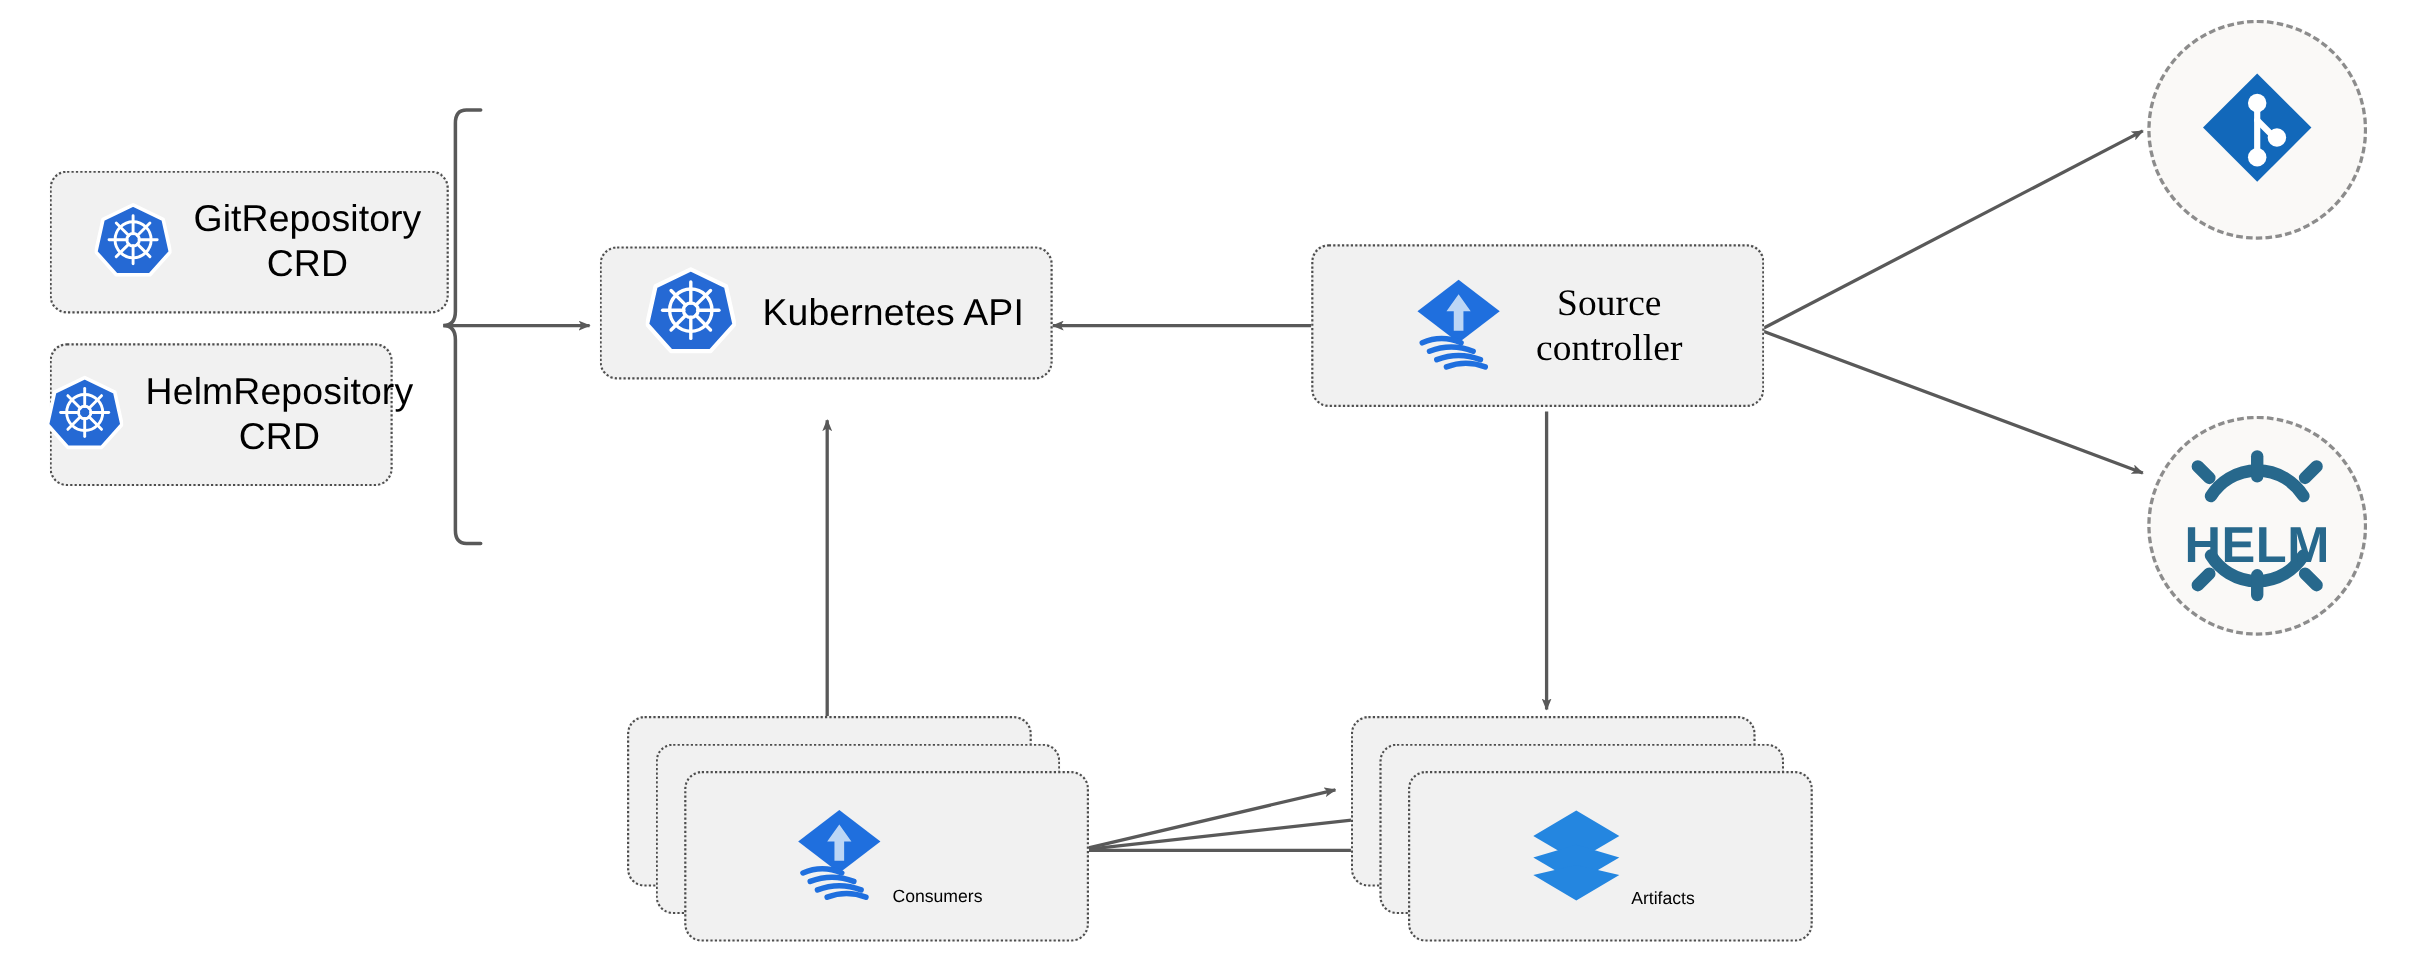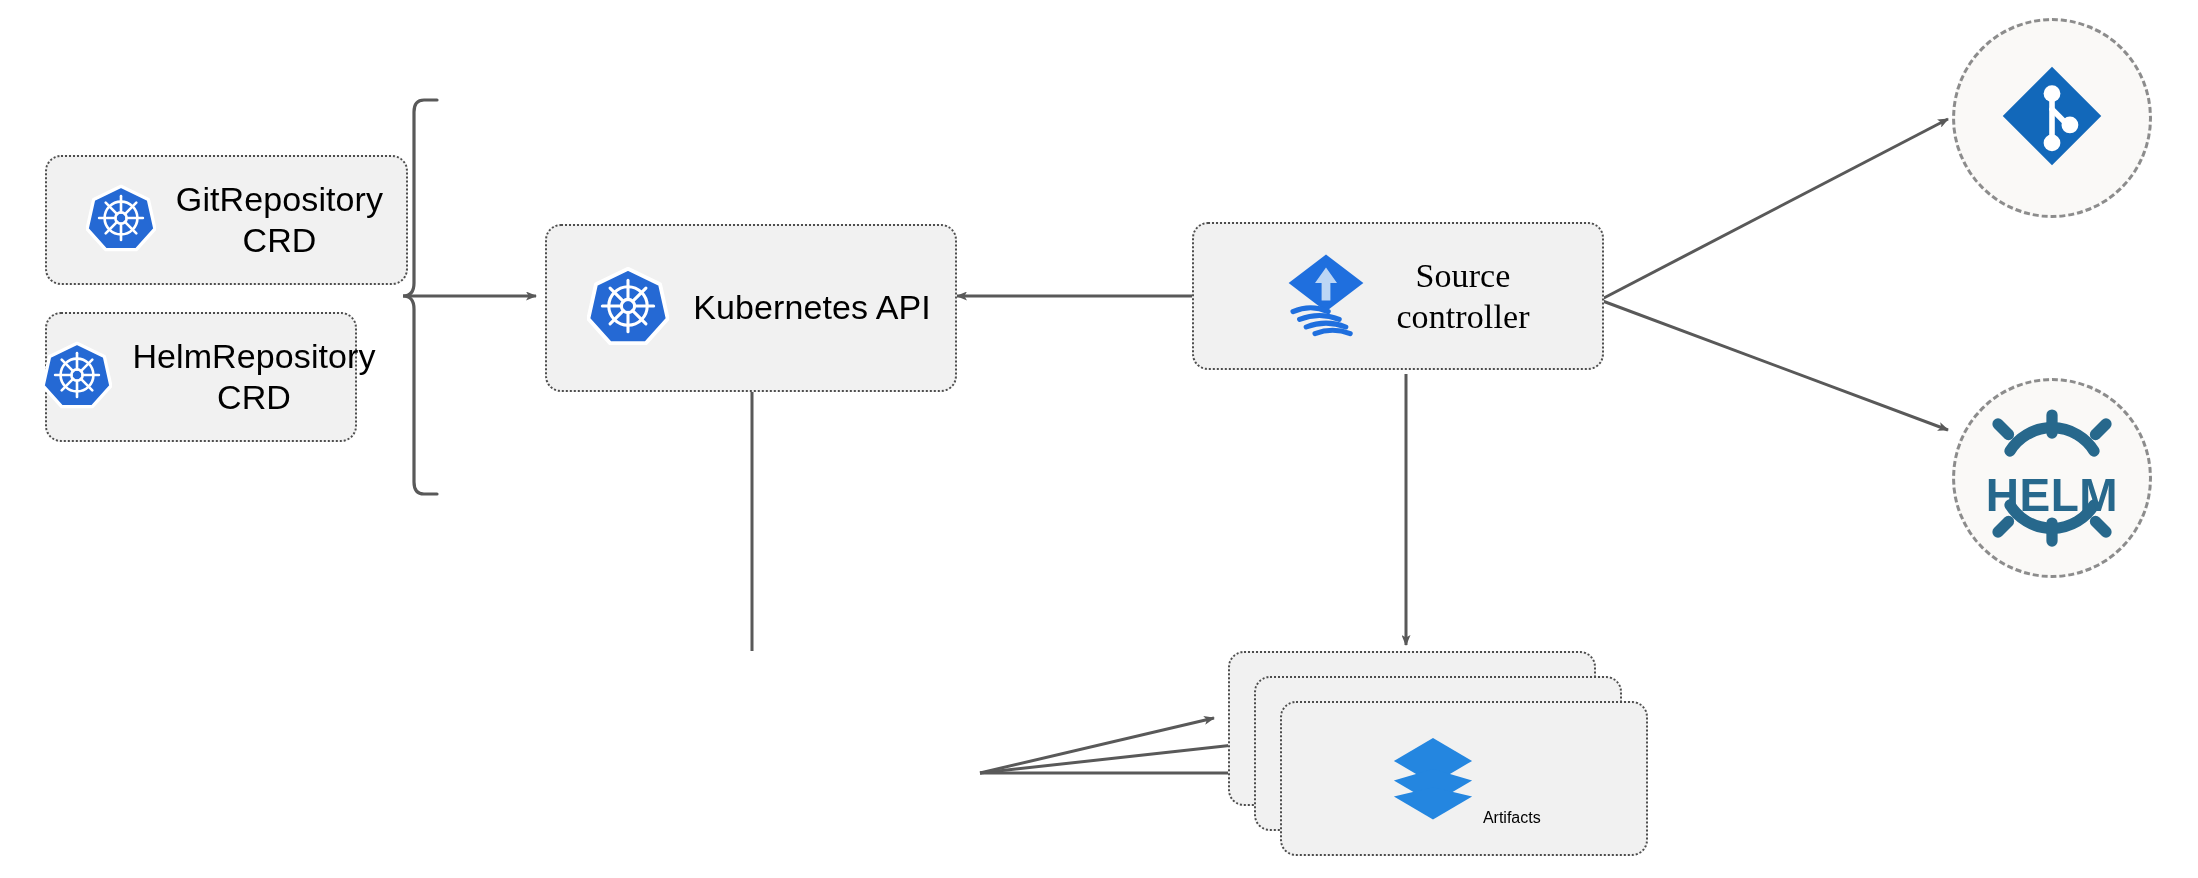--- a/index.html
+++ b/index.html
@@ -179,21 +179,21 @@
             <line x1="46" y1="18" x2="35.6" y2="28.4"></line>
             <line x1="28.4" y1="35.6" x2="18" y2="46"></line>
           </g>
         </svg>
       </span>
       <span class="label">HelmRepository
 CRD</span>
     </div>
   </div>
 
-  <div class="node" style="left:545px; top:224px; width:412px; height:168px;">
+  <div class="node" style="left:545px; top:224px; width:412px; height:121px;">
     <div class="inner" style="gap:24px;">
       <span class="icon">
         <svg width="82" height="82" viewBox="0 0 64 64" xmlns="http://www.w3.org/2000/svg">
           <polygon points="32,3 57,15 63,42 46,61 18,61 1,42 7,15" fill="#2569d4" stroke="#ffffff" stroke-width="3" stroke-linejoin="round"></polygon>
           <g stroke="#ffffff" stroke-width="2.4" fill="none" stroke-linecap="round">
             <circle cx="32" cy="32" r="15"></circle>
             <circle cx="32" cy="32" r="5.2"></circle>
             <line x1="32" y1="12" x2="32" y2="27"></line>
             <line x1="32" y1="37" x2="32" y2="52"></line>
             <line x1="12" y1="32" x2="27" y2="32"></line>
@@ -221,20 +221,41 @@
             <path d="M22 70 Q 40 63 58 70"></path>
             <path d="M30 76 Q 46 70 62 76"></path>
           </g>
         </svg>
       </span>
       <span class="label">Source
 controller</span>
     </div>
   </div>
 
+  <div class="stack" style="left:570px; top:651px; width:420px; height:205px;">
+    <div class="ghost" style="left:0px; top:0px; width:368px; height:155px;"></div>
+    <div class="ghost" style="left:26px; top:25px; width:368px; height:155px;"></div>
+    <div class="front" style="left:52px; top:50px; width:368px; height:155px;">
+      <div class="inner" style="gap:20px;">
+        <span class="icon">
+          <svg width="88" height="88" viewBox="0 0 80 80" xmlns="http://www.w3.org/2000/svg">
+            <polygon points="40,4 74,30 40,56 6,30" fill="#1f6fde"></polygon>
+            <polygon points="40,16 50,30 44,30 44,46 36,46 36,30 30,30" fill="#bcd6f5"></polygon>
+            <g fill="none" stroke="#1f6fde" stroke-width="4.6" stroke-linecap="round">
+              <path d="M10 56 Q 26 49 42 56"></path>
+              <path d="M16 63 Q 34 56 52 63"></path>
+              <path d="M22 70 Q 40 63 58 70"></path>
+              <path d="M30 76 Q 46 70 62 76"></path>
+            </g>
+          </svg>
+        </span>
+        <span class="label">Consumers</span>
+      </div>
+    </div>
+  </div>
 
   <div class="stack" style="left:1228px; top:651px; width:480px; height:205px;">
     <div class="ghost" style="left:0px; top:0px; width:368px; height:155px;"></div>
     <div class="ghost" style="left:26px; top:25px; width:368px; height:155px;"></div>
     <div class="front" style="left:52px; top:50px; width:368px; height:155px;">
       <div class="inner" style="gap:24px;">
         <span class="icon">
           <svg width="92" height="92" viewBox="0 0 80 80" xmlns="http://www.w3.org/2000/svg">
             <polygon points="40,6 74,26 40,46 6,26" fill="#2486e0"></polygon>
             <polygon points="40,33 74,43 40,63 6,43" fill="#2486e0"></polygon>

